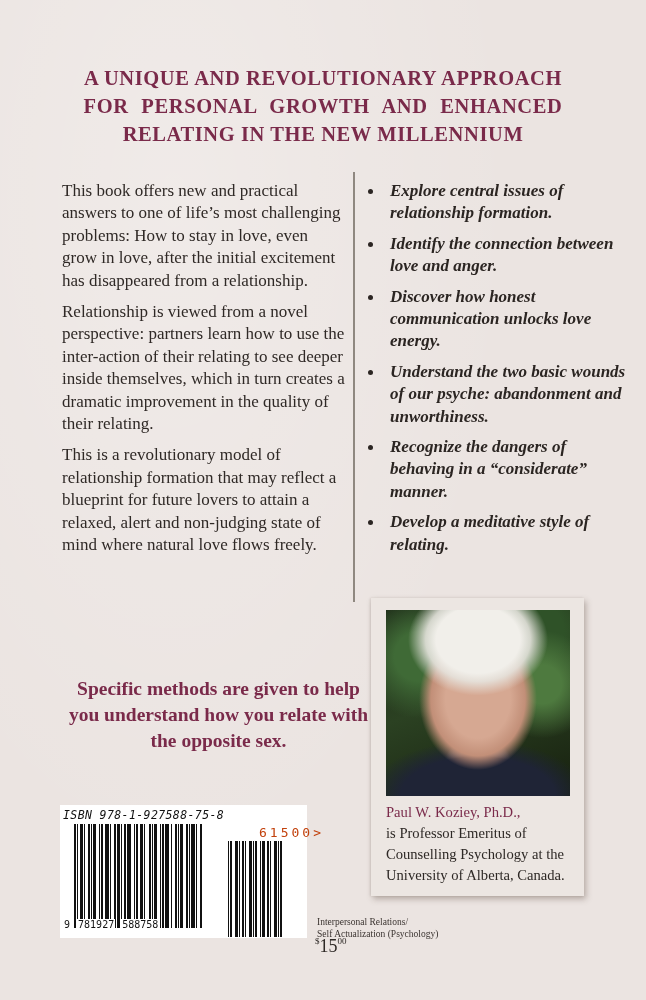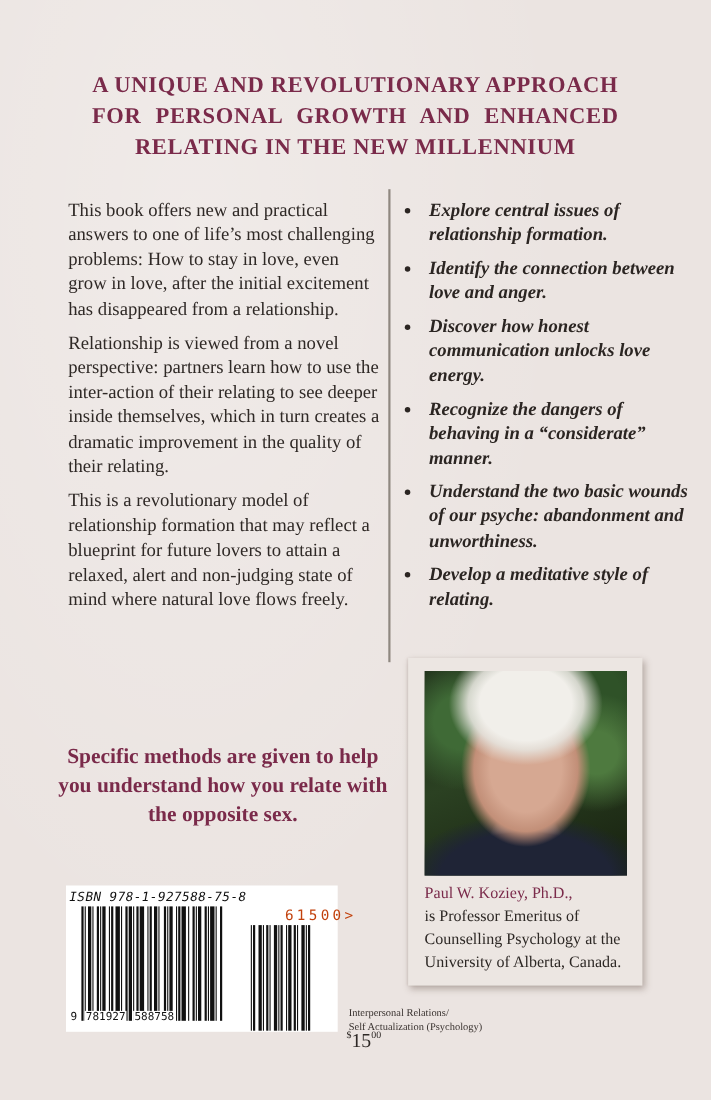--- a/index.html
+++ b/index.html
@@ -40,21 +40,21 @@
     list-style: none; font-style: italic; font-weight: bold;
     font-size: 17px; line-height: 22.4px; color: #2b2522;
   }
   .bullets li { position: relative; padding-left: 24px; margin-bottom: 8px; }
   .bullets li .dot {
     position: absolute; left: 2px; top: 9px; width: 5px; height: 5px;
     border-radius: 50%; background: #2b2522;
   }
 
   .callout {
-    position: absolute; top: 676px; left: 50px; width: 305px;
+    position: absolute; top: 676px; left: 66px; width: 305px;
     text-align: center; font-weight: bold; color: #7a2a4a;
     font-size: 19.5px; line-height: 26px;
   }
 
   .photo-card {
     position: absolute; left: 371px; top: 598px; width: 213px; height: 298px;
     background: #ece6e2;
     box-shadow: 2px 3px 6px rgba(80,60,50,0.35), -1px 0 2px rgba(80,60,50,0.12);
   }
   .photo {
@@ -133,22 +133,22 @@
     <p>Relationship is viewed from a novel perspective: partners learn how to use the inter-action of their relating to see deeper inside themselves, which in turn creates a dramatic improvement in the quality of their relating.</p>
     <p>This is a revolutionary model of relationship formation that may reflect a blueprint for future lovers to attain a relaxed, alert and non-judging state of mind where natural love flows freely.</p>
   </div>
 
   <div class="divider"></div>
 
   <ul class="bullets">
     <li><span class="dot"></span><span>Explore central issues of relationship formation.</span></li>
     <li><span class="dot"></span><span>Identify the connection between love and anger.</span></li>
     <li><span class="dot"></span><span>Discover how honest communication unlocks love energy.</span></li>
+    <li><span class="dot"></span><span>Understand the two basic wounds of our psyche: abandonment and unworthiness.</span></li>
     <li><span class="dot"></span><span>Recognize the dangers of behaving in a “considerate” manner.</span></li>
-    <li><span class="dot"></span><span>Understand the two basic wounds of our psyche: abandonment and unworthiness.</span></li>
     <li><span class="dot"></span><span>Develop a meditative style of relating.</span></li>
   </ul>
 
   <p class="callout">Specific methods are given to help you understand how you relate with the opposite sex.</p>
 
   <div class="photo-card">
     <div class="photo" role="img" aria-label="author-portrait"></div>
     <div class="caption">
       <span class="name">Paul W. Koziey, Ph.D.,</span>
       <span>is Professor Emeritus of</span>

